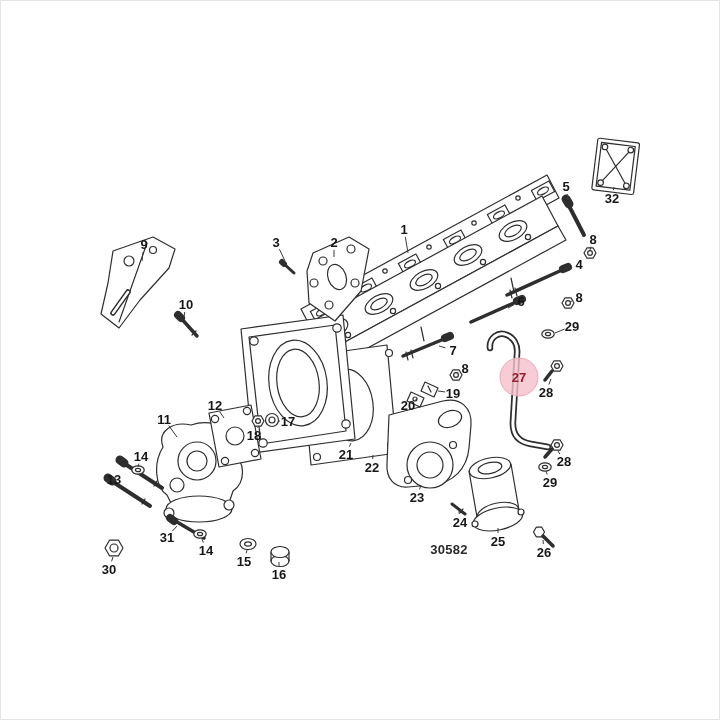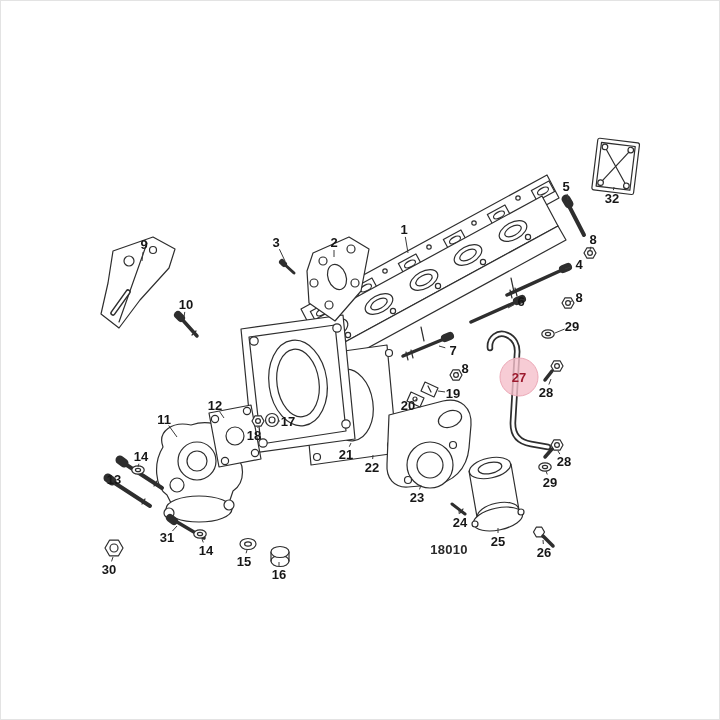--- a/index.html
+++ b/index.html
@@ -365,14 +365,14 @@
       <line x1="202.26605549530638" y1="541.4816526120925" x2="201" y2="538" class="leader"></line>
       <text x="205" y="553.5" class="callout">14</text>
       <line x1="110.5298221281347" y1="560.4105336155959" x2="112" y2="556" class="leader"></line>
       <text x="108" y="572.5" class="callout">30</text>
       <line x1="245.10493924633687" y1="552.2818894300981" x2="246" y2="549" class="leader"></line>
       <text x="243" y="564.5" class="callout">15</text>
       <line x1="278" y1="565" x2="278" y2="561" class="leader"></line>
       <text x="278" y="577.5" class="callout">16</text>
     </svg>
 
-  <div class="part-number">18010</div>
+  <div class="part-number">30582</div>
 </div>
 
 </body></html>

